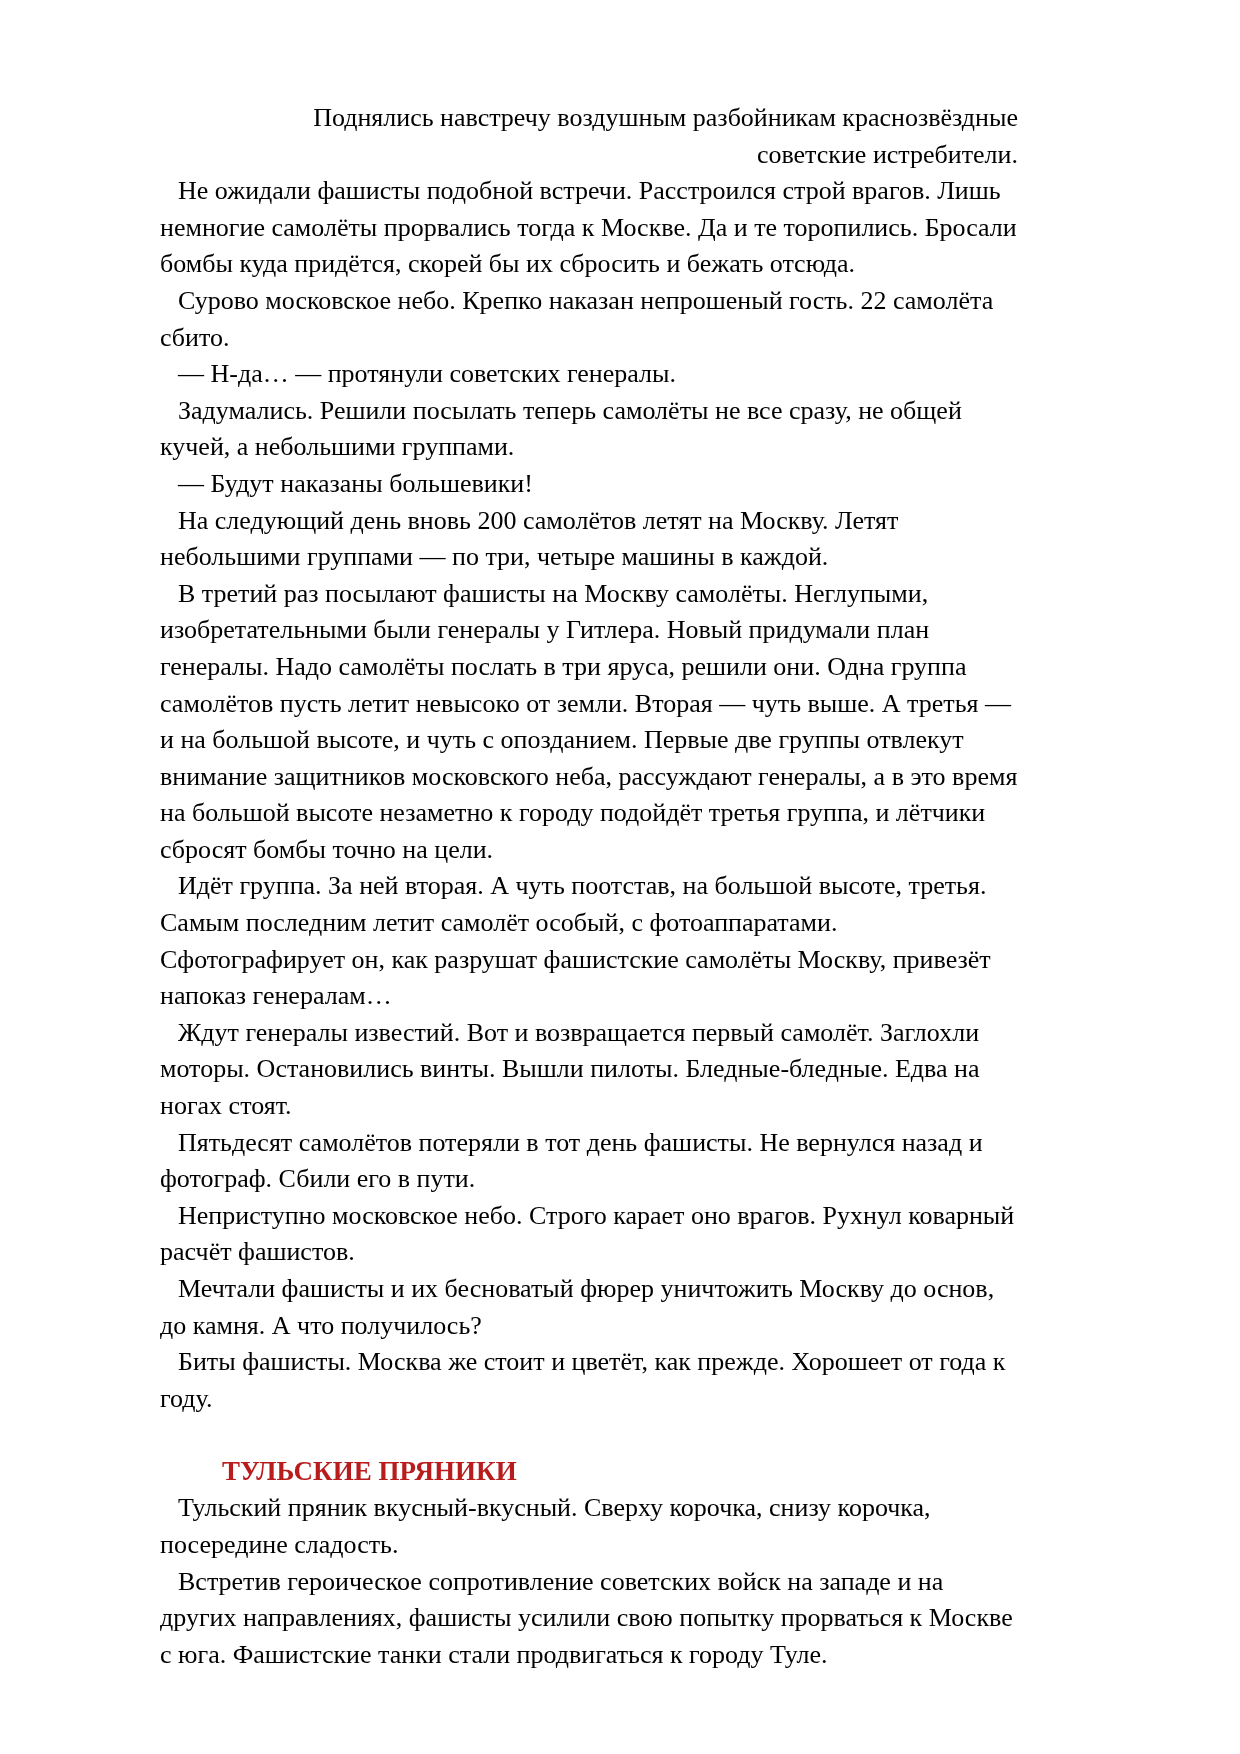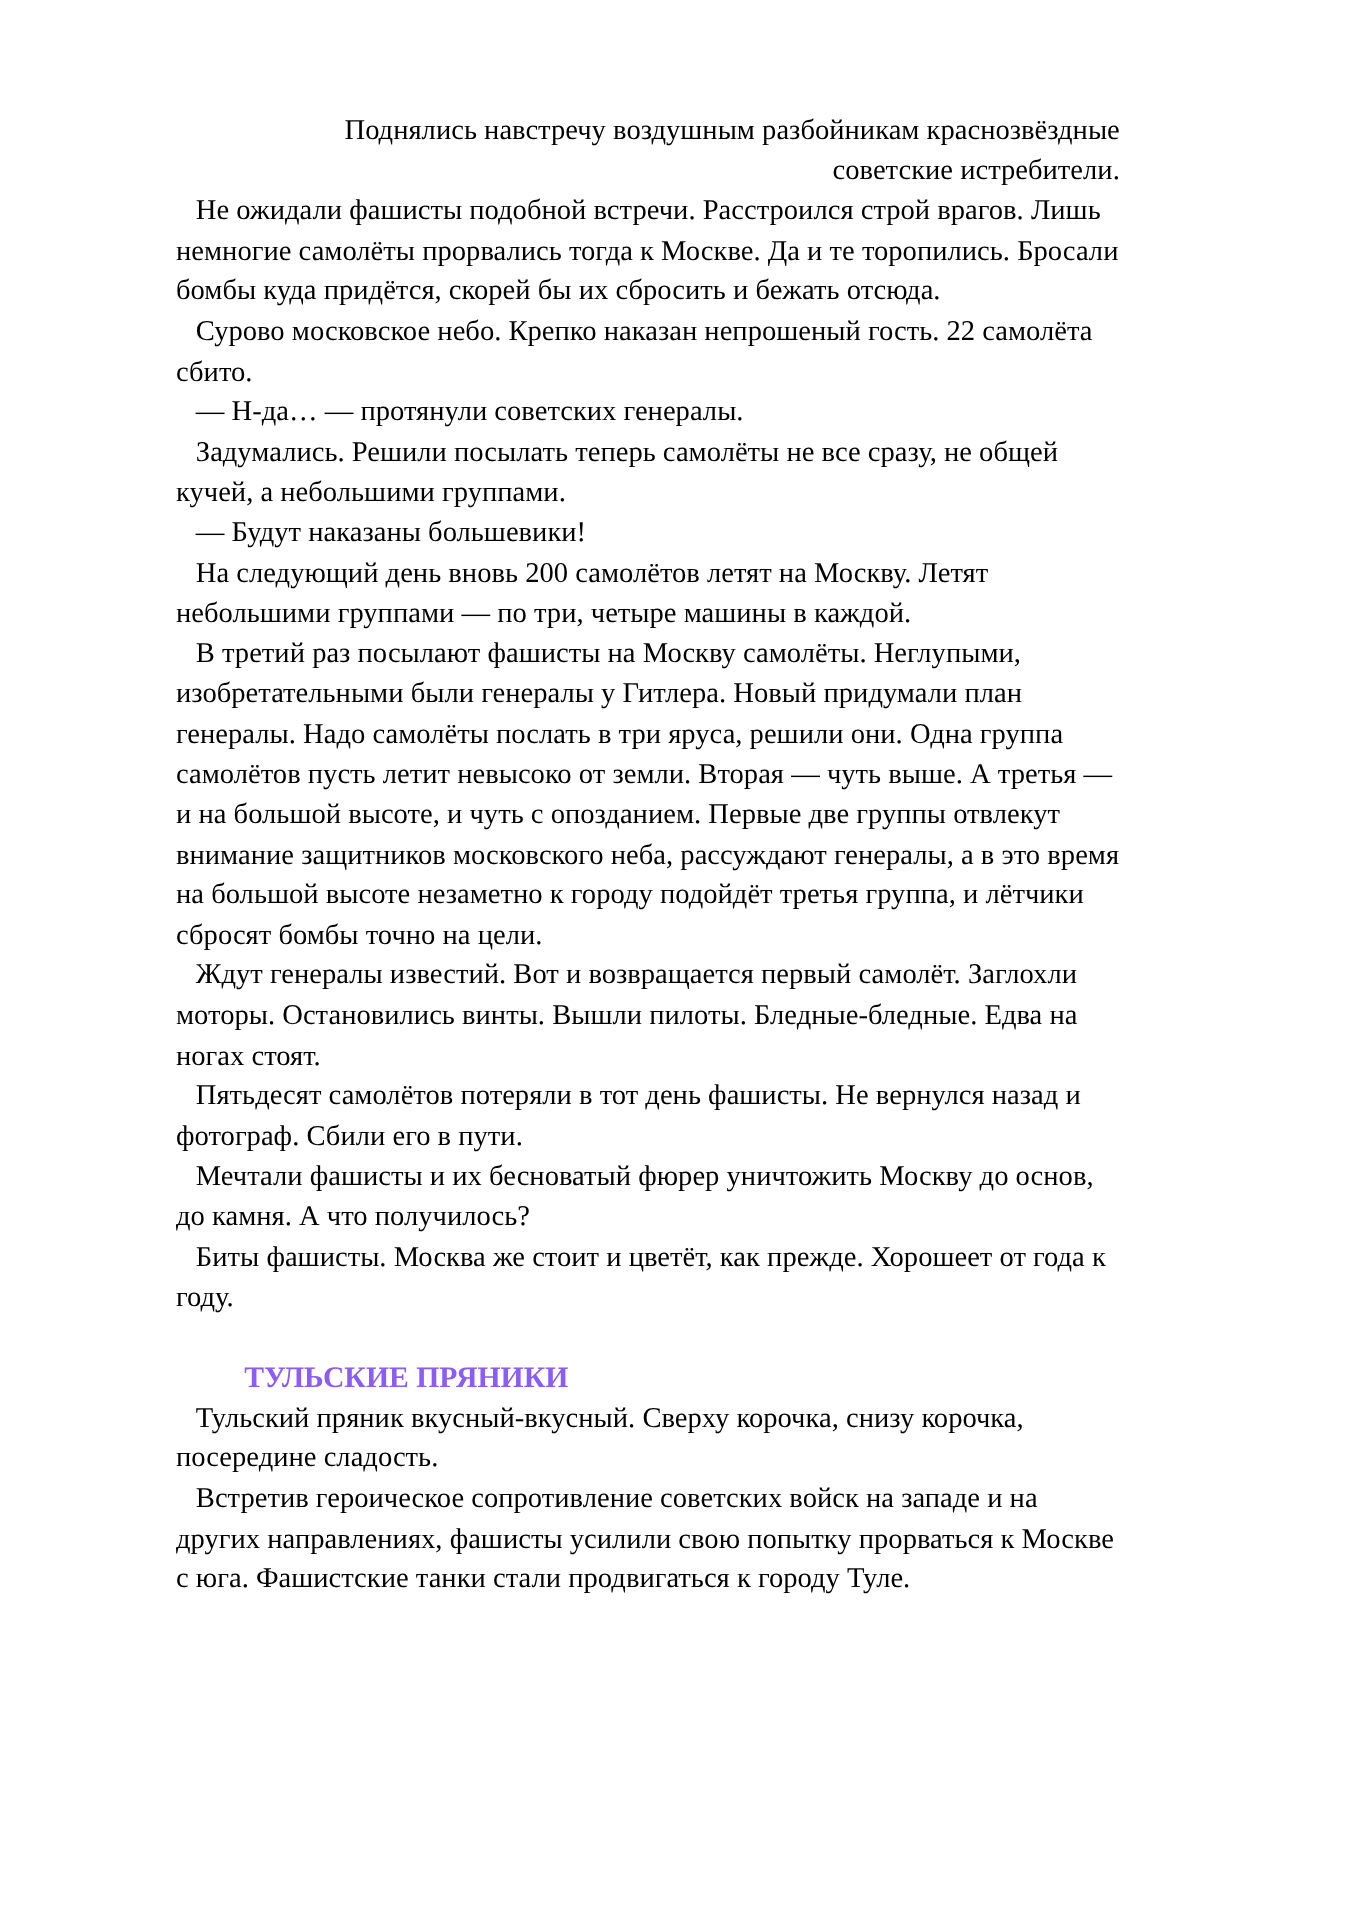--- a/index.html
+++ b/index.html
@@ -28,37 +28,39 @@
   .page p.indent-lg {
     text-indent: 62px;
     text-align: right;
   }
   .section-heading {
     margin: 36px 0 0 0;
     padding: 0 0 0 62px;
     font-size: 27px;
     line-height: 37px;
     font-weight: bold;
-    color: #8b5cf6;
+    color: #b91c1c;
   }
 </style>
 </head>
 <body>
 
 <div class="page">
   <p class="indent-lg">Поднялись навстречу воздушным разбойникам краснозвёздные советские истребители.</p>
   <p>Не ожидали фашисты подобной встречи. Расстроился строй врагов. Лишь немногие самолёты прорвались тогда к Москве. Да и те торопились. Бросали бомбы куда придётся, скорей бы их сбросить и бежать отсюда.</p>
   <p>Сурово московское небо. Крепко наказан непрошеный гость. 22 самолёта сбито.</p>
   <p>— Н-да… — протянули советских генералы.</p>
   <p>Задумались. Решили посылать теперь самолёты не все сразу, не общей кучей, а небольшими группами.</p>
   <p>— Будут наказаны большевики!</p>
   <p>На следующий день вновь 200 самолётов летят на Москву. Летят небольшими группами — по три, четыре машины в каждой.</p>
   <p>В третий раз посылают фашисты на Москву самолёты. Неглупыми, изобретательными были генералы у Гитлера. Новый придумали план генералы. Надо самолёты послать в три яруса, решили они. Одна группа самолётов пусть летит невысоко от земли. Вторая — чуть выше. А третья — и на большой высоте, и чуть с опозданием. Первые две группы отвлекут внимание защитников московского неба, рассуждают генералы, а в это время на большой высоте незаметно к городу подойдёт третья группа, и лётчики сбросят бомбы точно на цели.</p>
+  <p>Идёт группа. За ней вторая. А чуть поотстав, на большой высоте, третья. Самым последним летит самолёт особый, с фотоаппаратами. Сфотографирует он, как разрушат фашистские самолёты Москву, привезёт напоказ генералам…</p>
   <p>Ждут генералы известий. Вот и возвращается первый самолёт. Заглохли моторы. Остановились винты. Вышли пилоты. Бледные-бледные. Едва на ногах стоят.</p>
   <p>Пятьдесят самолётов потеряли в тот день фашисты. Не вернулся назад и фотограф. Сбили его в пути.</p>
+  <p>Неприступно московское небо. Строго карает оно врагов. Рухнул коварный расчёт фашистов.</p>
   <p>Мечтали фашисты и их бесноватый фюрер уничтожить Москву до основ, до камня. А что получилось?</p>
   <p>Биты фашисты. Москва же стоит и цветёт, как прежде. Хорошеет от года к году.</p>
 
   <h2 class="section-heading">ТУЛЬСКИЕ ПРЯНИКИ</h2>
 
   <p>Тульский пряник вкусный-вкусный. Сверху корочка, снизу корочка, посередине сладость.</p>
   <p>Встретив героическое сопротивление советских войск на западе и на других направлениях, фашисты усилили свою попытку прорваться к Москве с юга. Фашистские танки стали продвигаться к городу Туле.</p>
 </div>
 
 </body></html>

